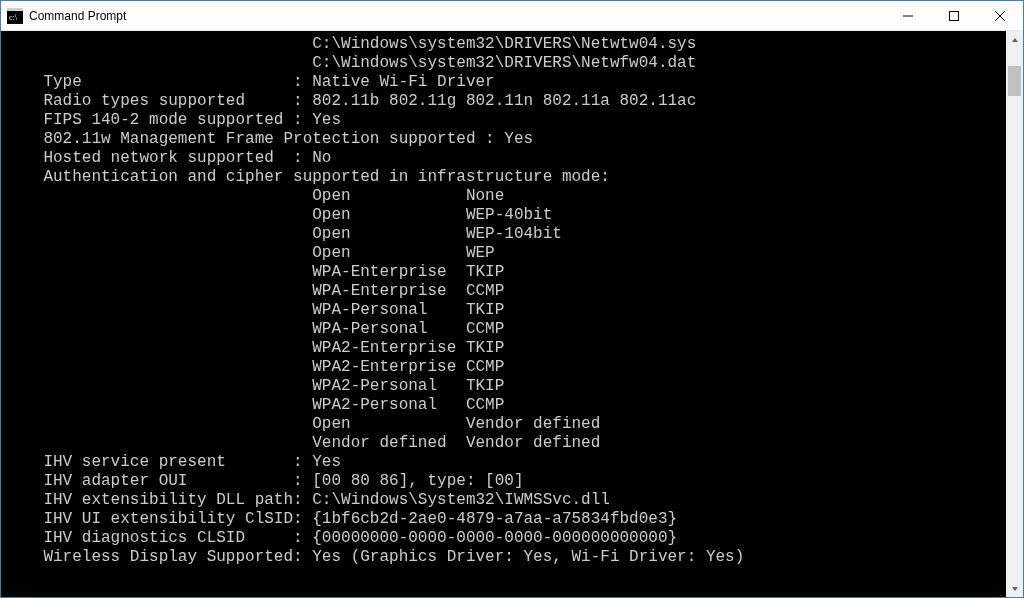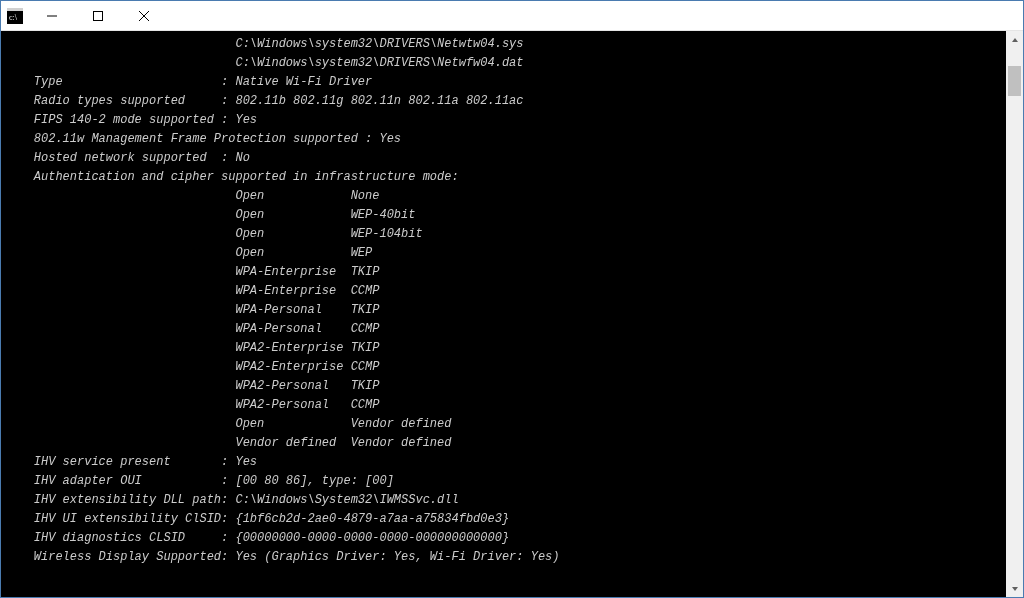--- a/index.html
+++ b/index.html
@@ -56,26 +56,25 @@
     flex: 1;
     display: flex;
     background: #000;
     position: relative;
   }
   .terminal {
     flex: 1;
     background: #000;
     color: #ccc;
     font-family: Consolas, 'Courier New', monospace;
-    font-size: 12px;
+    font-size: 16px;
     line-height: 19px;
     padding: 4px 0 0 4px;
     white-space: pre;
     overflow: hidden;
-    font-style: italic;
   }
   .scrollbar {
     width: 17px;
     background: #f0f0f0;
     position: relative;
   }
   .scroll-up, .scroll-down {
     position: absolute;
     left: 0;
     width: 17px;
@@ -102,20 +101,21 @@
 
 <div class="window">
   <div class="titlebar">
     <span class="app-icon">
       <svg width="16" height="16" viewBox="0 0 16 16">
         <rect x="0" y="0" width="16" height="16" fill="#000"></rect>
         <rect x="0" y="0" width="16" height="3" fill="#d0d0d0"></rect>
         <text x="2" y="12" font-size="8" fill="#fff" font-family="Consolas">c:\</text>
       </svg>
     </span>
+    <span class="title">Command Prompt</span>
     <div class="win-controls">
       <div class="win-btn">
         <svg width="10" height="10" viewBox="0 0 10 10">
             <line x1="0" y1="5" x2="10" y2="5" stroke="#000" stroke-width="1"></line>
           </svg>
       </div>
       <div class="win-btn">
         <svg width="10" height="10" viewBox="0 0 10 10">
             <rect x="0.5" y="0.5" width="9" height="9" fill="none" stroke="#000" stroke-width="1"></rect>
           </svg>

